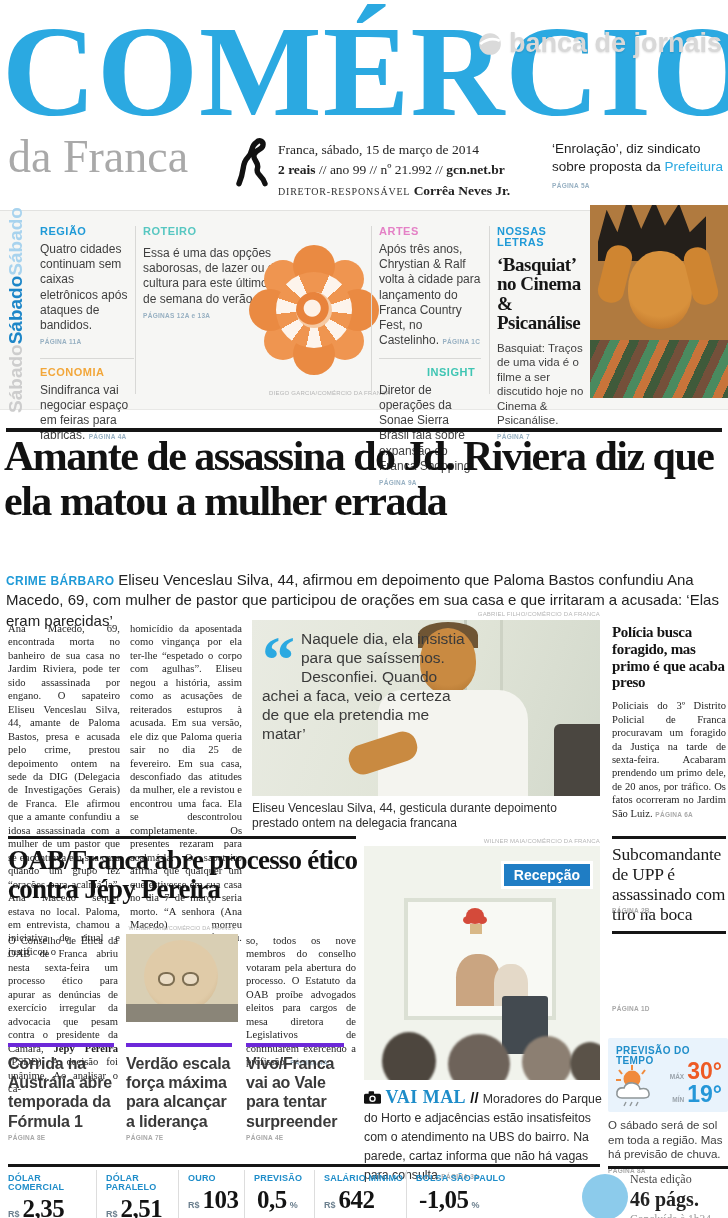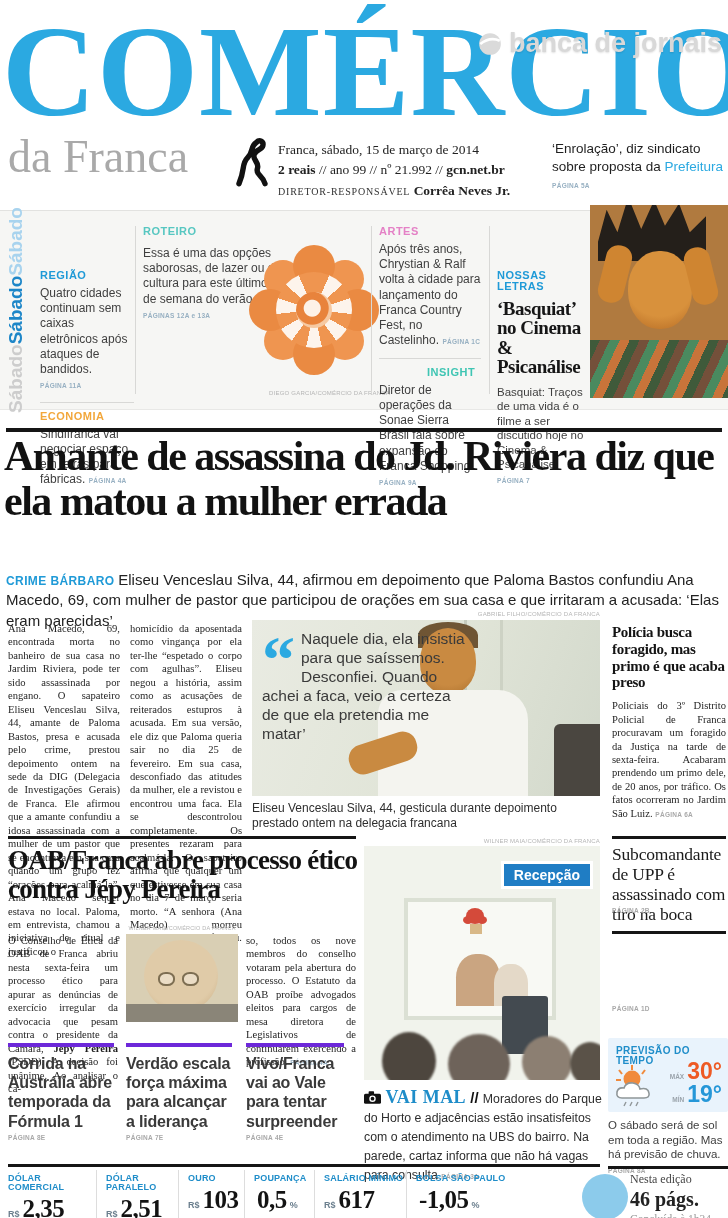--- a/index.html
+++ b/index.html
@@ -25,21 +25,21 @@
   .pref.gray { color:#a8a8a8; }
 
   
   .strip { left:0; top:210px; width:728px; height:200px; background:#f6f6f4;
     border-top:1px solid #e2e2e0; border-bottom:1px solid #e8e8e6; }
   .satrail { left:2px; top:210px; width:26px; height:200px; }
   .satrail .vert { position:absolute; top:50%; left:50%; transform:translate(-50%,-50%) rotate(-90deg);
     white-space:nowrap; font:700 19px/1 "Liberation Sans",sans-serif; }
   .sat-gray { color:#cdcdcd; } .sat-blue { color:#1d86c8; } .sat-light { color:#a8d3ee; }
   .slabel { font:700 11px/1 "Liberation Sans",sans-serif; letter-spacing:.5px; display:block; }
-  .c-blue { color:#1f9ad7;margin-top:44px; } .c-orange { color:#f2a73b; } .c-teal { color:#57c7c1; }
+  .c-blue { color:#1f9ad7; } .c-orange { color:#f2a73b; } .c-teal { color:#57c7c1; }
   .c-pink { color:#e481c6; } .c-teal2 { color:#3fc5b3;padding-left:48px; }
   .stext { font-size:12px; line-height:1.27; color:#3f3f3f; margin-top:5px; }
   .sdiv { border:0; border-top:1px solid #d8d8d6; margin:9px 0 8px 0; }
   .vdiv { width:1px; background:#d8d8d6; }
   .shead { font:700 25px/1.02 "Liberation Serif",serif; color:#161616; letter-spacing:-.5px; margin-top:7px; }
   .shead.sm { font-size:19px; }
   .ital { }
 
   
   .photo { overflow:hidden; }
@@ -362,32 +362,32 @@
     </div>
     <div class="cell">
       <span class="flabel">OURO</span>
       <div class="vrow">
           <span class="pfx">R$</span>
           <span class="val">103</span>
           <span class="sfx"></span>
         </div>
     </div>
     <div class="cell">
-      <span class="flabel">POUPANÇA</span>
+      <span class="flabel">PREVISÃO</span>
       <div class="vrow">
           <span class="pfx"></span>
           <span class="val">0,5</span>
           <span class="sfx">%</span>
         </div>
     </div>
     <div class="cell">
       <span class="flabel">SALÁRIO MÍNIMO</span>
       <div class="vrow">
           <span class="pfx">R$</span>
-          <span class="val">617</span>
+          <span class="val">642</span>
           <span class="sfx"></span>
         </div>
     </div>
     <div class="cell">
       <span class="flabel">BOLSA SÃO PAULO</span>
       <div class="vrow">
           <span class="pfx"></span>
           <span class="val">-1,05</span>
           <span class="sfx">%</span>
         </div>

